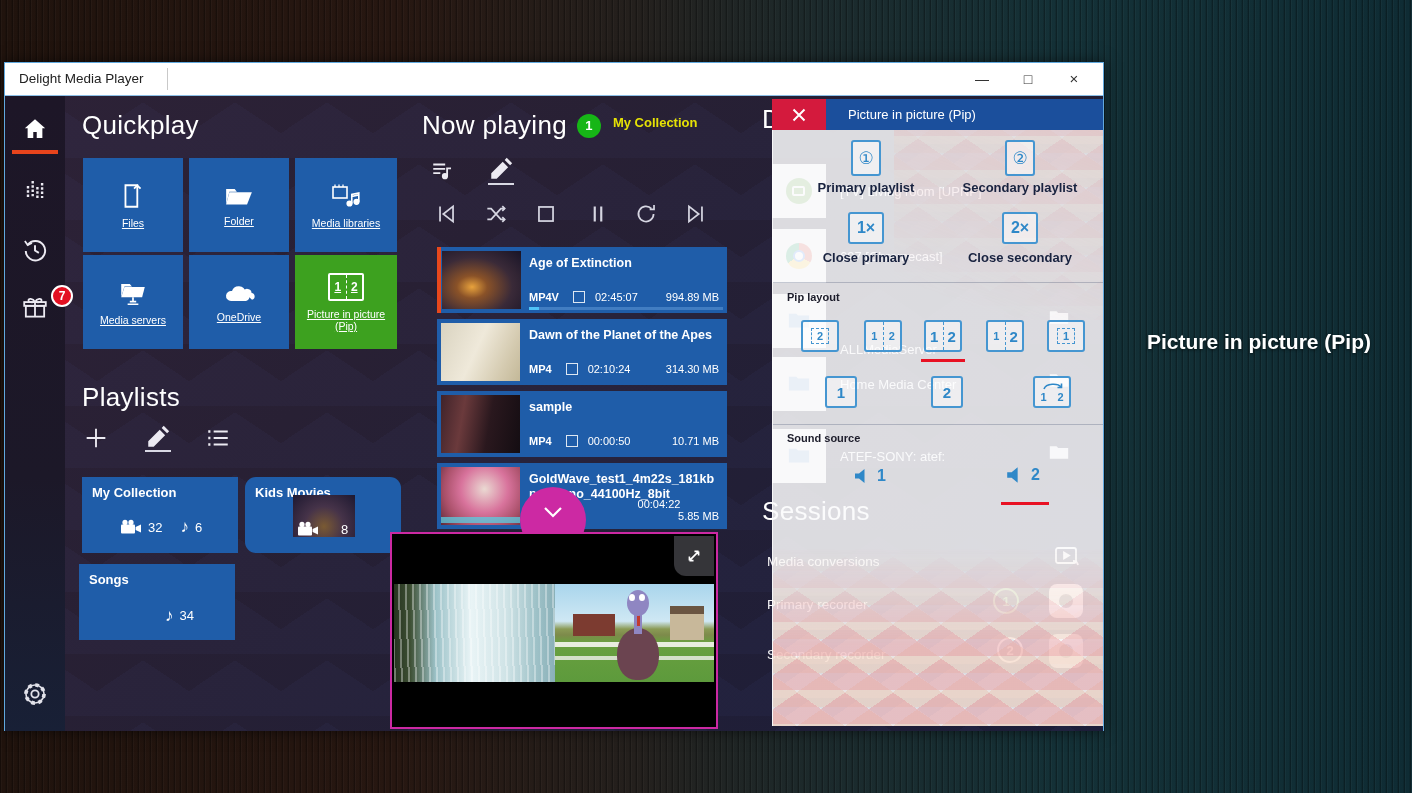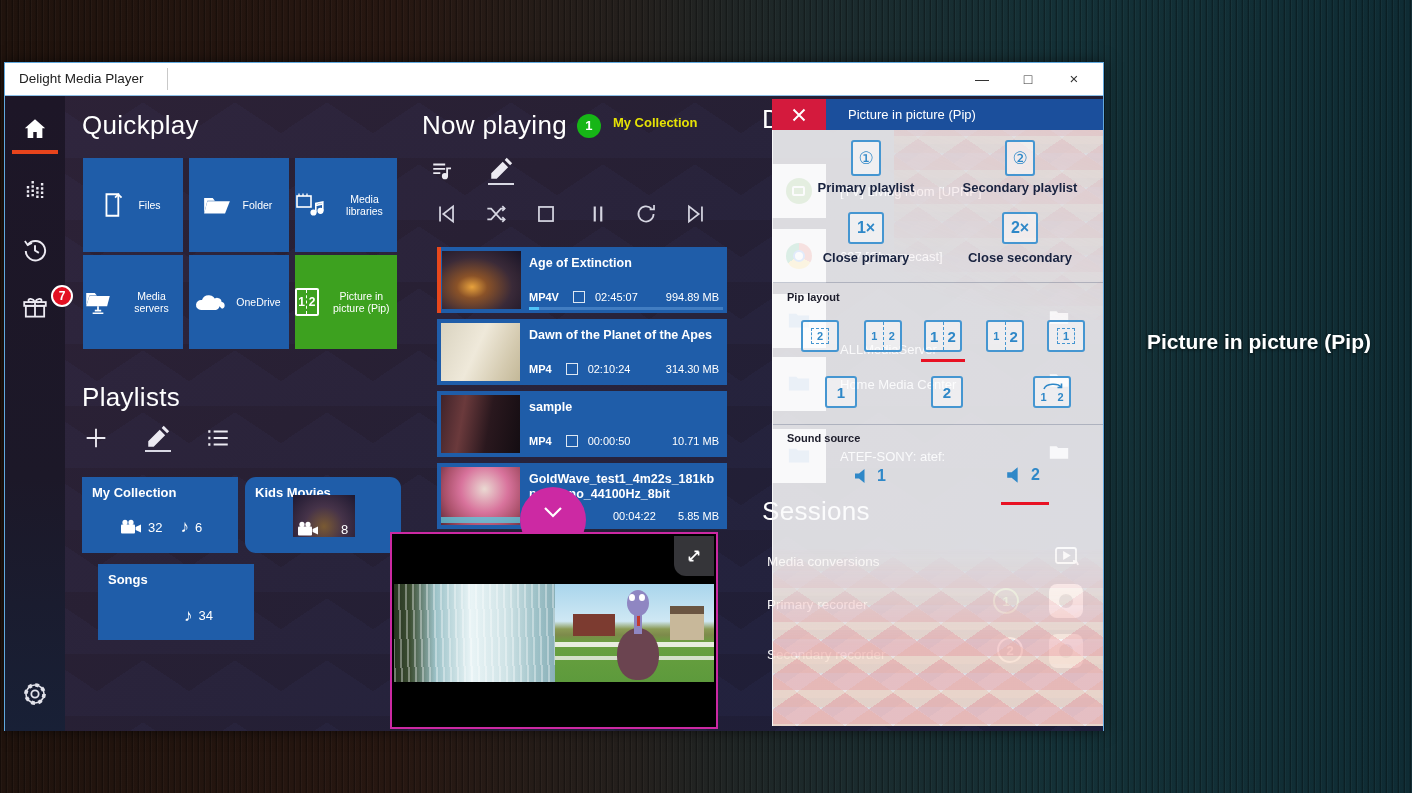--- a/index.html
+++ b/index.html
@@ -30,21 +30,21 @@
        background-size:92px 62px;}
   
   .sidebar{position:absolute;left:0;top:0;width:60px;height:635px;background:linear-gradient(180deg,#1d1627 0%,#1c1828 60%,#182036 100%);}
   .snav{position:absolute;left:0;width:60px;height:44px;display:flex;align-items:center;justify-content:center;color:#eceaf2;}
   .home-underline{position:absolute;left:7px;top:54px;width:46px;height:4px;background:#e8441c;}
   .gift-badge{position:absolute;left:30px;top:-9px;width:22px;height:22px;border-radius:50%;background:#e31022;border:2px solid #fff;
       color:#fff;font-size:12px;font-weight:bold;text-align:center;line-height:22px;box-sizing:border-box;line-height:18px;}
   
   .h{color:#fff;font-size:26px;font-weight:300;letter-spacing:.3px;}
   
-  .qtile{position:absolute;background:#1f5da9;color:#fff;display:flex;flex-direction:row;align-items:center;justify-content:center;gap:7px;text-align:center;cursor:default;}
+  .qtile{position:absolute;background:#1f5da9;color:#fff;display:flex;flex-direction:column;align-items:center;justify-content:center;gap:7px;text-align:center;cursor:default;text-decoration:underline;}
   .qtile .lbl{font-size:10.5px;line-height:12px;padding:0 4px;}
   .qtile.green{background:#3da11f;}
   
   .ptile{position:absolute;width:156px;height:76px;background:#1f5da9;color:#fff;}
   .ptile .pname{position:absolute;left:10px;top:8px;font-size:13px;font-weight:bold;}
   .prow{position:absolute;display:flex;align-items:center;gap:6px;color:#fff;font-size:13px;}
   .note{font-size:17px;line-height:14px;}
   .mini-thumb{position:absolute;left:48px;top:18px;width:62px;height:42px;
       background:radial-gradient(ellipse at 50% 75%,#7a5a33 0%,#463349 45%,#1d1830 100%);}
   
@@ -310,21 +310,21 @@
           <svg width="22" height="16" viewBox="0 0 22 16">
               <circle cx="5" cy="3.4" r="2.6" fill="#fff"></circle>
               <circle cx="11" cy="3.4" r="2.6" fill="#fff"></circle>
           <rect x="1" y="5.4" width="14" height="9" rx="1" fill="#fff"></rect>
               <path d="M15.6 8 21 5.6v7.8L15.6 11z" fill="#fff"></path>
             </svg>
         </span>
         <span style="margin-left:16px;">8</span>
       </div>
     </div>
-    <div class="ptile" style="left:93px;top:468px;">
+    <div class="ptile" style="left:74px;top:468px;">
       <div class="pname">Songs</div>
       <div class="prow" style="left:86px;top:44px;">
         <span class="note">♪</span>
         <span>34</span>
       </div>
     </div>
 
     <div class="abs" style="left:417px;top:14px;white-space:nowrap;">
       <span class="h">Now playing</span><span class="npbadge">1</span><span class="nplist-name">My Collection</span>
     </div>
@@ -426,21 +426,21 @@
         <span class="mdur">00:00:50</span>
         <span class="msize">10.71 MB</span>
       </div>
     </div>
 
     <div class="mitem" style="top:367px;">
       <div class="mthumb" style="background:radial-gradient(circle at 55% 38%,#ead9d2 0%,#d8739c 42%,#a84f68 72%,#5c2a38 100%);">
         <div style="position:absolute;left:0;right:0;bottom:2px;height:6px;background:rgba(90,205,225,.75);"></div>
       </div>
       <div class="mtitle">GoldWave_test1_4m22s_181kbps_Mono_44100Hz_8bit</div>
-      <div class="mmeta" style="bottom:7px;">
+      <div class="mmeta" style="bottom:7px;flex-direction:column;">
         <span class="mfmt"></span>
         <span class="mdur" style="margin-left:70px;">00:04:22</span>
         <span class="msize">5.85 MB</span>
       </div>
     </div>
 
     <div class="chev-circle">
       <span style="margin-top:-14px;">
         <svg width="30" height="20" viewBox="0 0 30 20" fill="none" stroke="#fff" stroke-width="2.2">
             <path d="M7 5l8 8 8-8"></path>

